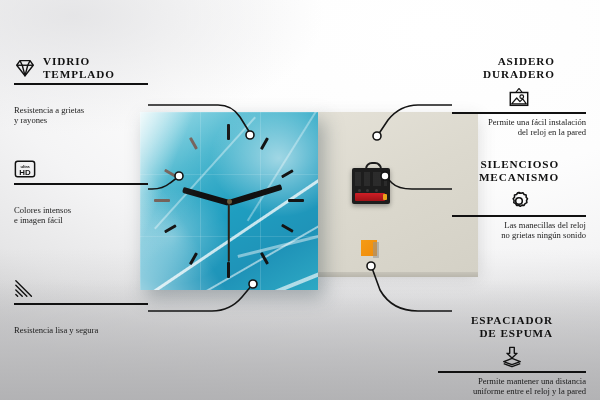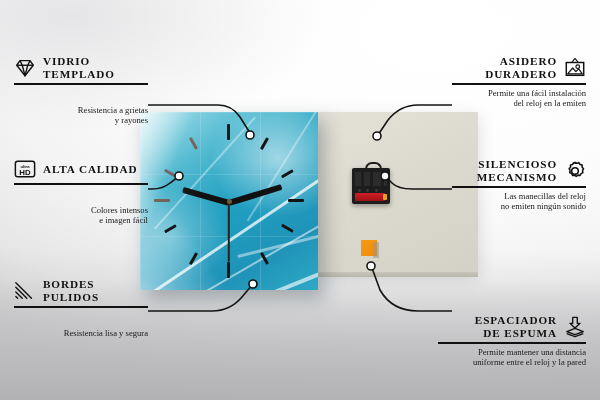--- a/index.html
+++ b/index.html
@@ -117,22 +117,22 @@
   .co-title{
     font-size:11.2px;font-weight:700;letter-spacing:.9px;line-height:12.5px;
     color:#111;text-transform:uppercase;white-space:nowrap;
   }
   .co-rule{height:1.5px;background:#111;margin-top:3px;}
   .co-desc{
     font-size:8.6px;line-height:10.5px;color:#1a1a1a;margin-top:3px;white-space:pre-line;
   }
   .left .co-head{justify-content:flex-start;}
   .left .co-title{text-align:left;}
-  .left .co-desc{text-align:right;margin-top:20px;}
-  .right .co-head{justify-content:flex-end;}
+  .left .co-desc{text-align:left;margin-top:20px;}
+  .right .co-head{justify-content:flex-end;flex-direction:column;}
   .right .co-title{text-align:right;}
   .right .co-desc{text-align:right;}
   .ico{width:22px;height:22px;flex:0 0 22px;display:block;}
 
   svg.leaders{position:absolute;inset:0;width:600px;height:400px;pointer-events:none;}
 </style>
 </head>
 <body>
 
 <div id="stage">
@@ -226,81 +226,76 @@
   </div>
 
   <div class="callout left" style="left:14px;top:158px;width:134px;">
     <div class="co-head">
       <svg class="ico" viewBox="0 0 24 24">
         <rect x="1.5" y="3.5" width="21" height="17" rx="2.5" fill="none" stroke="#111" stroke-width="1.6"></rect>
         <text x="12" y="10.4" font-family="Liberation Sans, sans-serif" font-size="4.6" font-weight="bold" text-anchor="middle" fill="#111">ultra</text>
         <text x="12" y="18" font-family="Liberation Sans, sans-serif" font-size="8.6" font-weight="bold" text-anchor="middle" fill="#111">HD</text>
       </svg>
       <div>
-        <div class="co-title">ALTA CALIDAD</div>
       </div>
     </div>
     <div class="co-rule" style="width:134px"></div>
     <div class="co-desc">Colores intensos
 e imagen fácil</div>
   </div>
 
   <div class="callout left" style="left:14px;top:278px;width:134px;">
     <div class="co-head">
       <svg class="ico" viewBox="0 0 24 24">
         <g stroke="#111" stroke-width="1.5" stroke-linecap="round">
           <line x1="2" y1="3" x2="19" y2="20"></line>
           <line x1="2" y1="8" x2="14" y2="20"></line>
           <line x1="2" y1="13" x2="9" y2="20"></line>
           <line x1="2" y1="18" x2="4" y2="20"></line>
         </g>
       </svg>
-      <div>
-        <div class="co-title">BORDES</div>
-        <div class="co-title">PULIDOS</div>
-      </div>
     </div>
     <div class="co-rule" style="width:134px"></div>
     <div class="co-desc">Resistencia lisa y segura</div>
   </div>
 
   <div class="callout right" style="left:452px;top:55px;width:134px;">
     <div class="co-head">
       <div>
         <div class="co-title">ASIDERO</div>
         <div class="co-title">DURADERO</div>
       </div>
       <svg class="ico" viewBox="0 0 24 24">
         <path d="M12,1.5 L8.5,6 M12,1.5 L15.5,6" fill="none" stroke="#111" stroke-width="1.3"></path>
         <rect x="2.5" y="6" width="19" height="14" fill="none" stroke="#111" stroke-width="1.6"></rect>
         <circle cx="15" cy="10.5" r="2" fill="none" stroke="#111" stroke-width="1.3"></circle>
         <path d="M4,18.5 L9.5,12 L13,16 L16,13 L20,18.5 Z" fill="none" stroke="#111" stroke-width="1.3" stroke-linejoin="round"></path>
       </svg>
     </div>
     <div class="co-rule" style="width:134px"></div>
     <div class="co-desc">Permite una fácil instalación
-del reloj en la emiten</div>
+del reloj en la pared</div>
   </div>
 
   <div class="callout right" style="left:452px;top:158px;width:134px;">
     <div class="co-head">
       <div>
         <div class="co-title">SILENCIOSO</div>
         <div class="co-title">MECANISMO</div>
       </div>
       <svg class="ico" viewBox="0 0 24 24">
         <g fill="none" stroke="#111" stroke-width="1.7" stroke-linejoin="round">
           <path d="M12,2.6 l2.1,1.0 2.2,-0.6 1.3,1.9 2.2,0.6 0.0,2.3 1.5,1.7 -1.1,2.0 0.4,2.2 -2.0,1.1 -1.1,2.0 -2.2,-0.3 -1.9,1.3 -1.8,-1.3 -2.2,0.3 -1.1,-2.0 -2.0,-1.1 0.4,-2.2 -1.1,-2.0 1.5,-1.7 0.0,-2.3 2.2,-0.6 1.3,-1.9 2.2,0.6 Z"></path>
           <circle cx="12" cy="12" r="3.6"></circle>
         </g>
       </svg>
     </div>
     <div class="co-rule" style="width:134px"></div>
     <div class="co-desc">Las manecillas del reloj
-no emiten ningún sonido</div>
+no grietas ningún sonido</div>
   </div>
 
   <div class="callout right" style="left:438px;top:278px;width:148px;margin-top:36px;">
     <div class="co-head">
       <div>
         <div class="co-title">ESPACIADOR</div>
         <div class="co-title">DE ESPUMA</div>
       </div>
       <svg class="ico" viewBox="0 0 24 24">
         <g fill="none" stroke="#111" stroke-width="1.5" stroke-linejoin="round">

